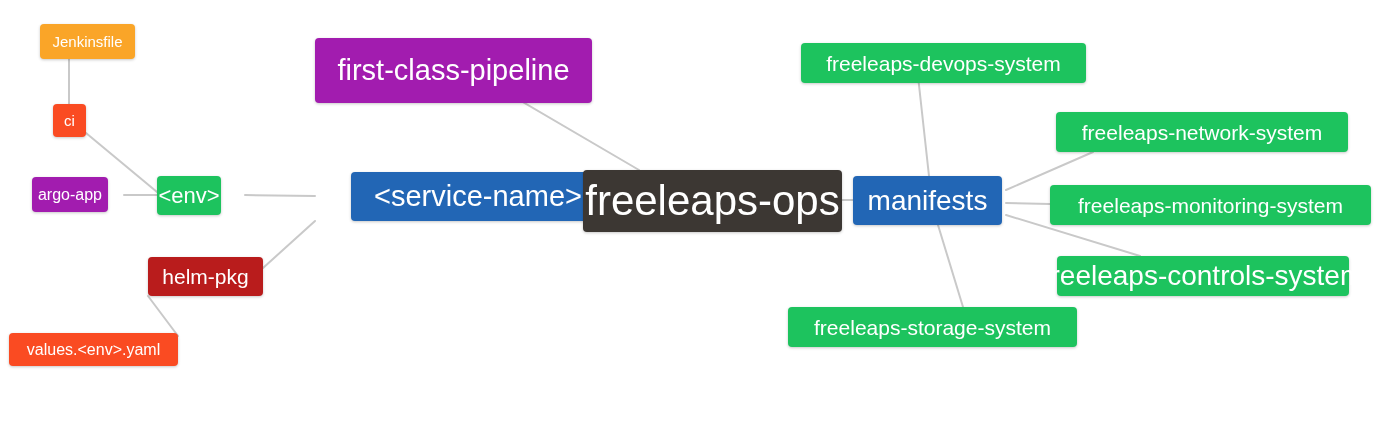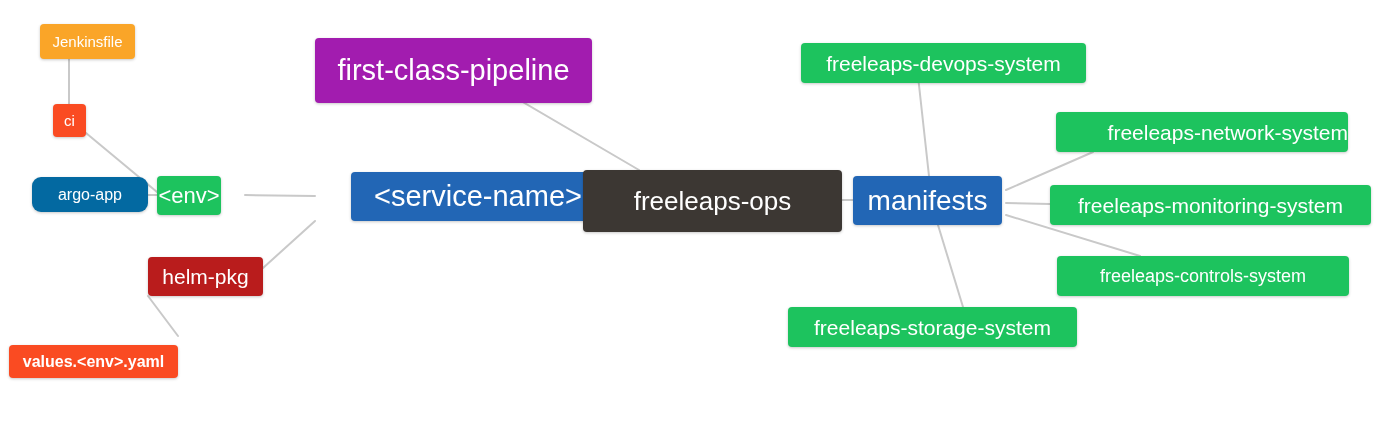--- a/index.html
+++ b/index.html
@@ -70,53 +70,53 @@
       <path class="edge" d="M 1006 215 L 1140 256" stroke="#c9c9c9"></path>
       <path class="edge" d="M 938 225 L 963 307" stroke="#c9c9c9"></path>
     </svg>
   <div id="node-layer">
       <div class="node" style="left: 22px; top: 24px; width: 95px; height: 35px; background: rgb(250, 165, 40); font-size: 15px; margin-left: 18px;">
         <span class="node-label">Jenkinsfile</span>
       </div>
       <div class="node" style="left: 53px; top: 104px; width: 33px; height: 33px; background: rgb(250, 75, 34); font-size: 15px;">
         <span class="node-label">ci</span>
       </div>
-      <div class="node" style="left: 32px; top: 177px; width: 116px; height: 35px; background: #0369a1; font-size: 16px; border-radius: 9px;">
+      <div class="node" style="left: 32px; top: 177px; width: 76px; height: 35px; background: #a21caf; font-size: 16px;">
         <span class="node-label">argo-app</span>
       </div>
       <div class="node" style="left: 157px; top: 176px; width: 64px; height: 39px; background: rgb(29, 195, 94); font-size: 22px;">
         <span class="node-label">&lt;env&gt;</span>
       </div>
       <div class="node" style="left: 148px; top: 257px; width: 115px; height: 39px; background: #b91c1c; font-size: 21px;">
         <span class="node-label">helm-pkg</span>
       </div>
-      <div class="node" style="left: 9px; top: 345px; width: 169px; height: 33px; background: rgb(250, 75, 34); font-size: 16px; font-weight: bold;">
+      <div class="node" style="left: 9px; top: 333px; width: 169px; height: 33px; background: rgb(250, 75, 34); font-size: 16px;">
         <span class="node-label">values.&lt;env&gt;.yaml</span>
       </div>
       <div class="node" style="left: 315px; top: 38px; width: 277px; height: 65px; background: #a21caf; font-size: 29px;">
         <span class="node-label">first-class-pipeline</span>
       </div>
       <div class="node" style="left: 315px; top: 172px; width: 254px; height: 49px; background: rgb(34, 102, 181); font-size: 29px; margin-left: 36px;">
         <span class="node-label">&lt;service-name&gt;</span>
       </div>
-      <div class="node" style="left: 583px; top: 170px; width: 259px; height: 62px; background: rgb(60, 55, 51); font-size: 26px;">
+      <div class="node" style="left: 583px; top: 170px; width: 259px; height: 62px; background: rgb(60, 55, 51); font-size: 42px;">
         <span class="node-label">freeleaps-ops</span>
       </div>
       <div class="node" style="left: 853px; top: 176px; width: 149px; height: 49px; background: rgb(34, 102, 181); font-size: 28px;">
         <span class="node-label">manifests</span>
       </div>
       <div class="node" style="left: 801px; top: 27px; width: 285px; height: 40px; background: rgb(29, 195, 94); font-size: 21px; margin-top: 16px;">
         <span class="node-label">freeleaps-devops-system</span>
       </div>
-      <div class="node" style="left: 1056px; top: 112px; width: 292px; height: 40px; background: rgb(29, 195, 94); font-size: 21px; justify-content: flex-end;">
+      <div class="node" style="left: 1056px; top: 112px; width: 292px; height: 40px; background: rgb(29, 195, 94); font-size: 21px;">
         <span class="node-label">freeleaps-network-system</span>
       </div>
       <div class="node" style="left: 1050px; top: 185px; width: 321px; height: 40px; background: rgb(29, 195, 94); font-size: 21px;">
         <span class="node-label">freeleaps-monitoring-system</span>
       </div>
-      <div class="node" style="left: 1057px; top: 256px; width: 292px; height: 40px; background: rgb(29, 195, 94); font-size: 18px;">
+      <div class="node" style="left: 1057px; top: 256px; width: 292px; height: 40px; background: rgb(29, 195, 94); font-size: 28px;">
         <span class="node-label">freeleaps-controls-system</span>
       </div>
       <div class="node" style="left: 788px; top: 307px; width: 289px; height: 40px; background: rgb(29, 195, 94); font-size: 21px;">
         <span class="node-label">freeleaps-storage-system</span>
       </div>
     </div>
 </div>
 
 </body></html>

